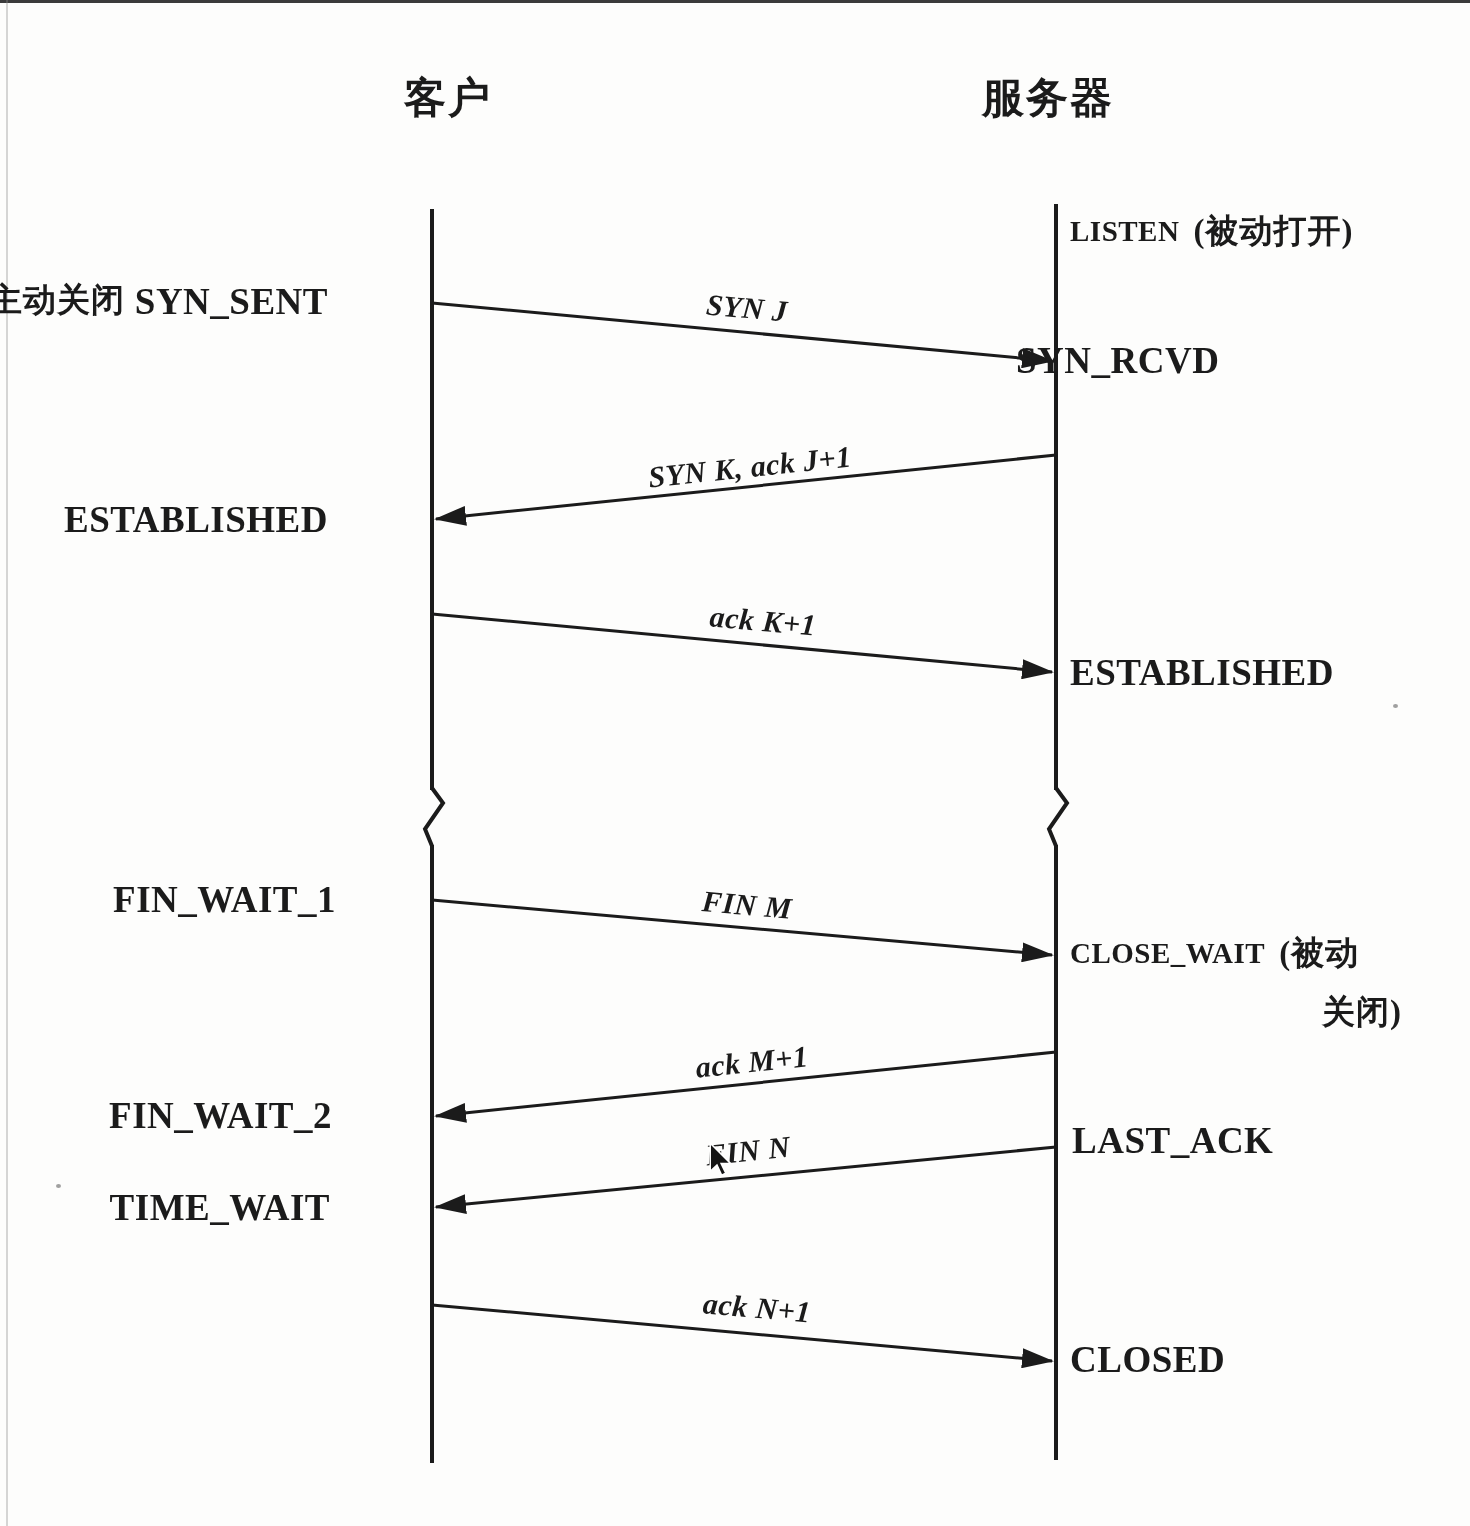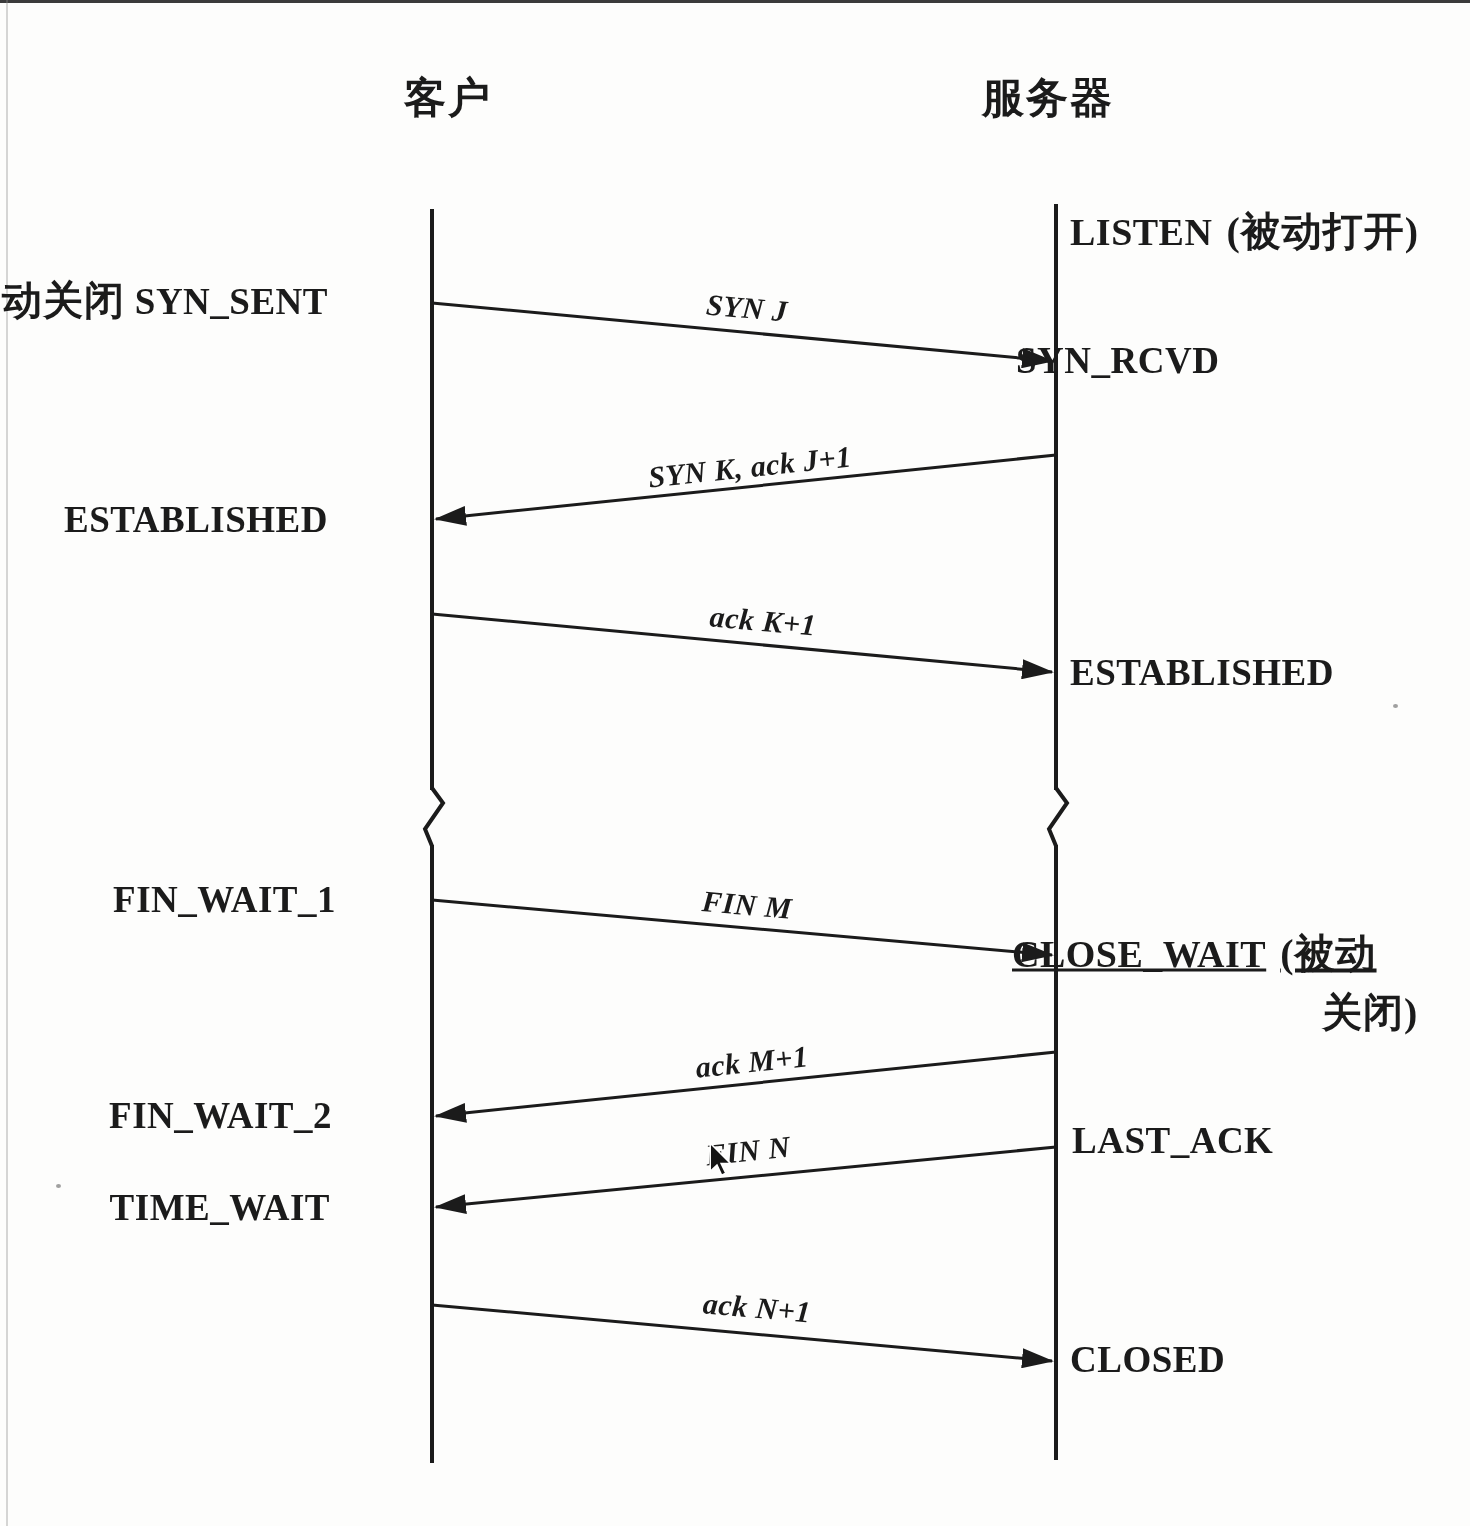--- a/index.html
+++ b/index.html
@@ -15,23 +15,23 @@
   svg.wires{position:absolute;left:0;top:0;}
   .party-title{
     position:absolute;transform:translateX(-50%);
     font-size:42px;font-weight:700;letter-spacing:2px;white-space:nowrap;
   }
   .state{
     position:absolute;transform:translateY(-50%);
     font-size:37px;font-weight:700;letter-spacing:.5px;white-space:nowrap;
   }
   .state.ra{text-align:right;}
-  .cjk{font-size:40px;font-weight:600;letter-spacing:1px;}
+  .cjk{font-size:33px;font-weight:600;letter-spacing:1px;}
   .pair{position:absolute;transform:translateY(-50%);display:flex;align-items:center;white-space:nowrap;}
-  .pair .en{font-size:38px;font-weight:700;letter-spacing:.5px;}
+  .pair .en{font-size:29px;font-weight:700;letter-spacing:.5px;}
   .pair .gap{display:inline-block;width:14px;}
   .msg{
     position:absolute;white-space:nowrap;
     font-size:30px;font-weight:700;font-style:italic;letter-spacing:.5px;
     transform:translate(-50%,-50%) rotate(var(--r,0deg));
   }
   .cursor{position:absolute;left:708px;top:1142px;width:27px;height:36px;}
   .dot{position:absolute;width:5px;height:4px;border-radius:50%;background:#777;opacity:.7;}
 </style>
 </head>
@@ -76,21 +76,21 @@
   <div class="state ra" style="right:1048px;top:1115px;">FIN_WAIT_2</div>
   <div class="state ra" style="right:1050px;top:1207px;">TIME_WAIT</div>
 
   <div class="pair" style="left:1070px;top:231px;">
     <span class="en">LISTEN</span>
       <span class="gap"></span>
     <span class="cjk">(被动打开)</span>
   </div>
   <div class="state" style="left:1016px;top:360px;">SYN_RCVD</div>
   <div class="state" style="left:1070px;top:672px;">ESTABLISHED</div>
-  <div class="pair" style="left:1012px;top:953px;text-decoration:underline;">
+  <div class="pair" style="left:1070px;top:953px;">
     <span class="en">CLOSE_WAIT</span>
       <span class="gap"></span>
     <span class="cjk">(被动</span>
   </div>
   <div class="state cjk" style="left:1322px;top:1012px;">关闭)</div>
   <div class="state" style="left:1072px;top:1140px;">LAST_ACK</div>
   <div class="state" style="left:1070px;top:1359px;">CLOSED</div>
 
   <div class="msg" style="left:747px;top:308px;--r:5deg;">SYN J</div>
   <div class="msg" style="left:750px;top:467px;--r:-6deg;">SYN K, ack J+1</div>

